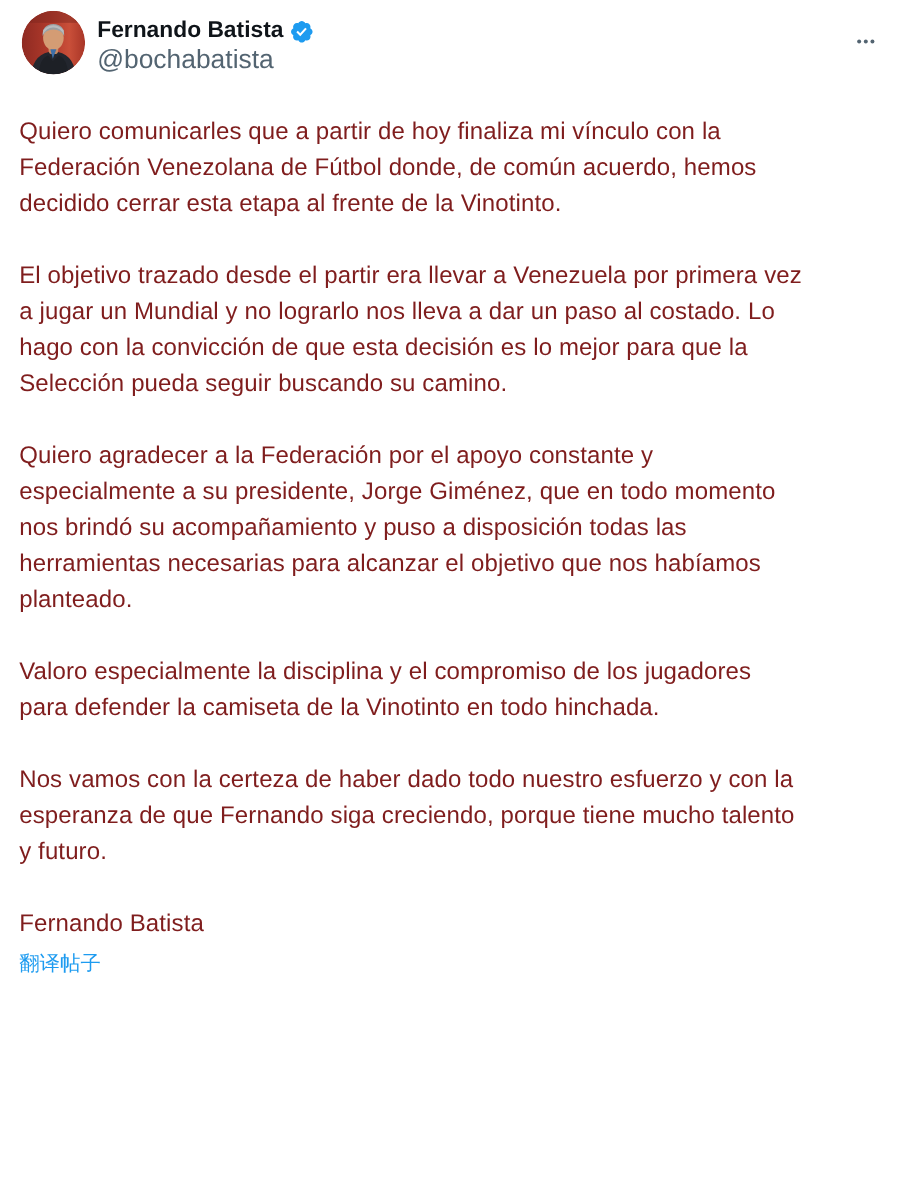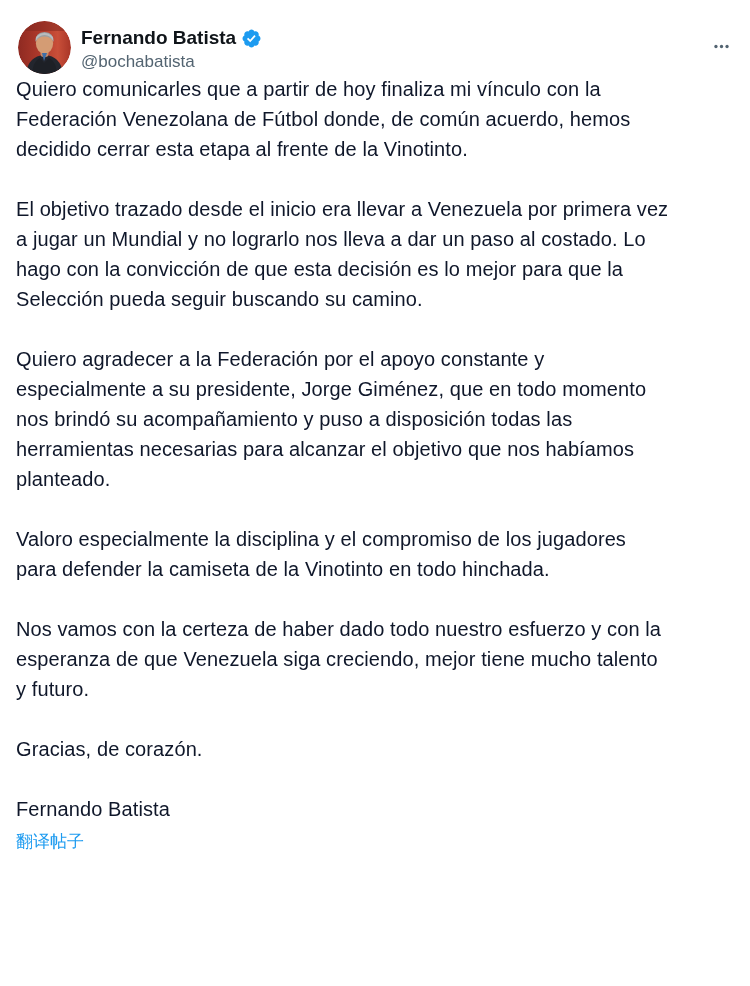--- a/index.html
+++ b/index.html
@@ -6,21 +6,21 @@
   html, body {
     background: #ffffff;
     font-family: "Liberation Sans", "DejaVu Sans", sans-serif;
     -webkit-font-smoothing: antialiased;
   }
   .tweet {
     position: relative;
     width: 750px;
     height: 910px;
     background: #ffffff;
-    padding: 21px 16px 0 16px;
+    padding: 9px 16px 0 16px;
     overflow: hidden;
     border-radius: 27px;
   }
   .tweet-header {
     display: flex;
     align-items: flex-start;
     position: relative;
   }
   .avatar {
     width: 53px;
@@ -48,45 +48,46 @@
     color: #0f1419;
     line-height: 24px;
     cursor: pointer;
   }
   .verified-badge {
     margin-left: 5px;
     display: inline-flex;
     align-items: center;
   }
   .user-handle {
-    font-size: 17px;
+    font-size: 22px;
     color: #536471;
     line-height: 22px;
     margin-top: 1px;
     cursor: pointer;
   }
   .more-button {
     position: absolute;
     top: 10px;
     right: -2px;
     width: 30px;
     height: 30px;
     border: none;
     background: transparent;
     display: flex;
     align-items: center;
     justify-content: center;
     border-radius: 50%;
     cursor: pointer;
   }
   .tweet-text {
+    margin-top: 33px;
     width: 718px;
     font-size: 20px;
     line-height: 30px;
-    color: #0f172a;
+    color: #7f1d1d;
     letter-spacing: 0.1px;
   }
   .tweet-text p {
     white-space: pre-line;
     margin: 0 0 30px 0;
   }
   .tweet-text p:last-child { margin-bottom: 0; }
   .translate-link {
     display: inline-block;
     margin-top: 7px;
@@ -149,33 +150,32 @@
         <circle cx="12" cy="12" r="2.1" fill="#536471"></circle>
         <circle cx="19" cy="12" r="2.1" fill="#536471"></circle>
       </svg>
     </button>
   </div>
 
   <div class="tweet-text">
     <p>Quiero comunicarles que a partir de hoy finaliza mi vínculo con la
 Federación Venezolana de Fútbol donde, de común acuerdo, hemos
 decidido cerrar esta etapa al frente de la Vinotinto.</p>
-    <p>El objetivo trazado desde el inicio era llevar a Venezuela por primera vez
+    <p>El objetivo trazado desde el partir era llevar a Venezuela por primera vez
 a jugar un Mundial y no lograrlo nos lleva a dar un paso al costado. Lo
 hago con la convicción de que esta decisión es lo mejor para que la
 Selección pueda seguir buscando su camino.</p>
     <p>Quiero agradecer a la Federación por el apoyo constante y
 especialmente a su presidente, Jorge Giménez, que en todo momento
 nos brindó su acompañamiento y puso a disposición todas las
 herramientas necesarias para alcanzar el objetivo que nos habíamos
 planteado.</p>
     <p>Valoro especialmente la disciplina y el compromiso de los jugadores
 para defender la camiseta de la Vinotinto en todo hinchada.</p>
     <p>Nos vamos con la certeza de haber dado todo nuestro esfuerzo y con la
-esperanza de que Venezuela siga creciendo, mejor tiene mucho talento
+esperanza de que Fernando siga creciendo, porque tiene mucho talento
 y futuro.</p>
-    <p>Gracias, de corazón.</p>
     <p>Fernando Batista</p>
   </div>
 
   <a class="translate-link">翻译帖子</a>
 
 </div>
 
 </body></html>

